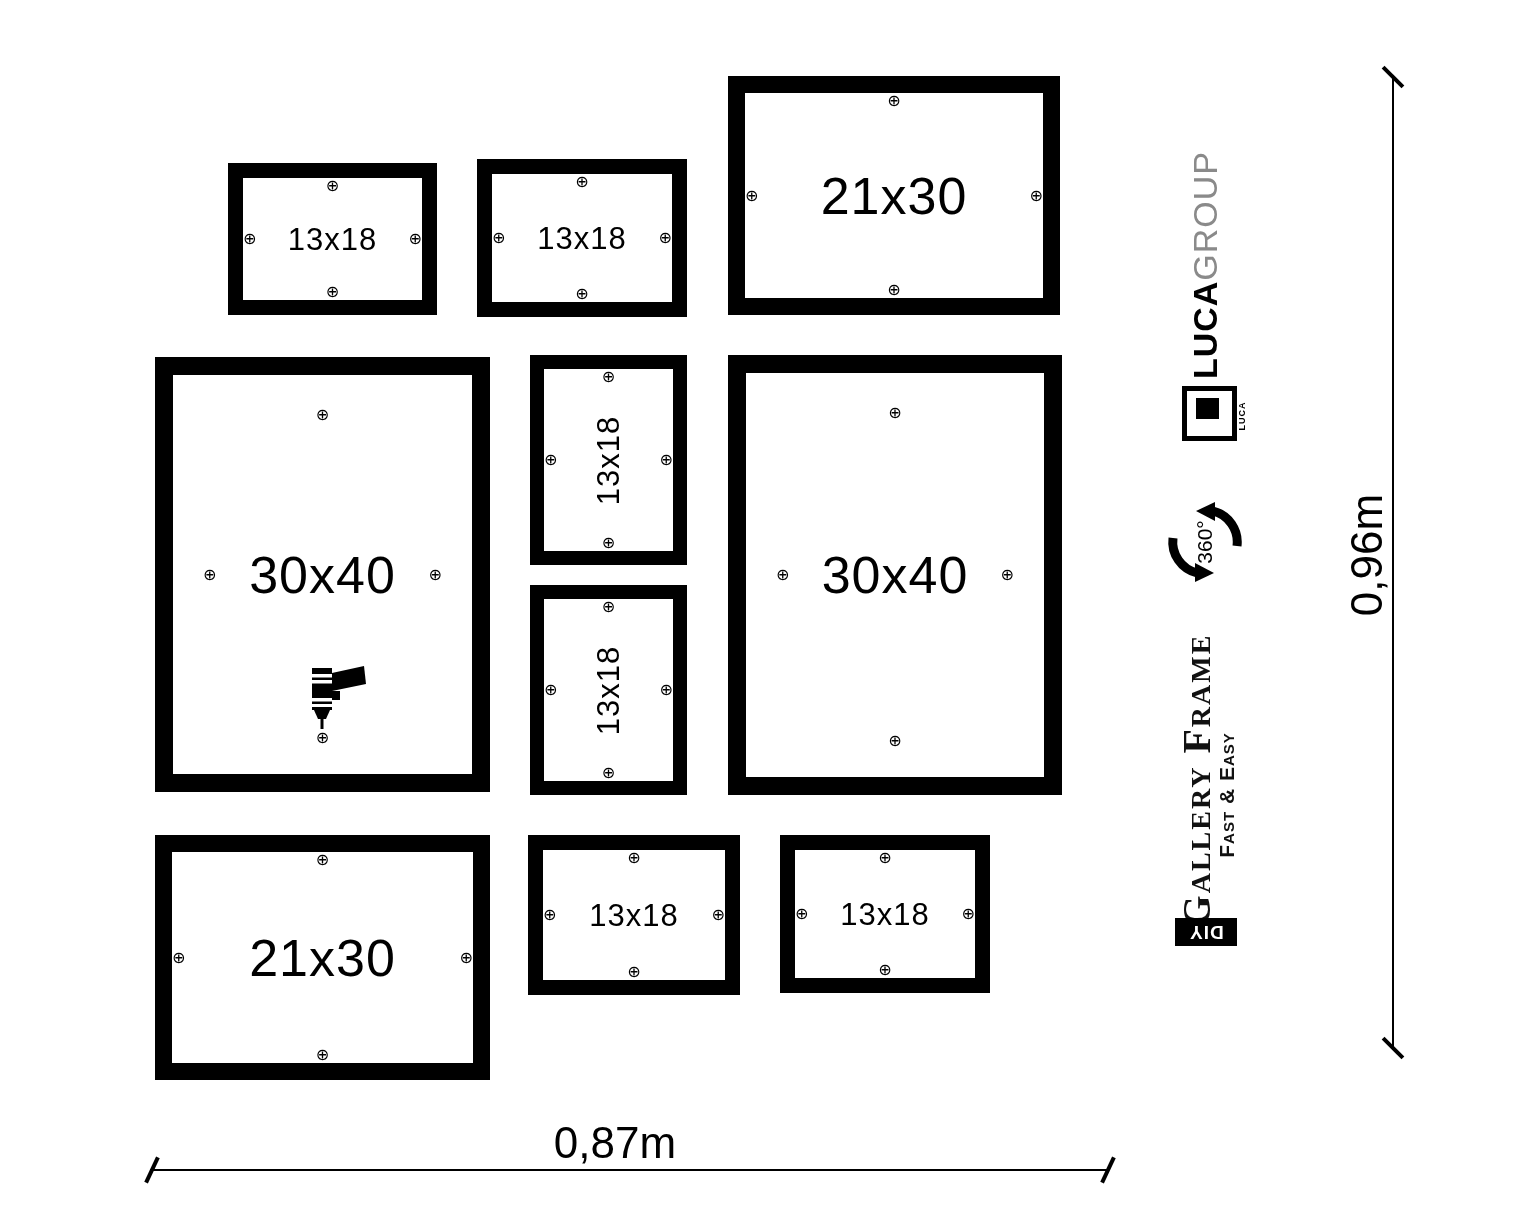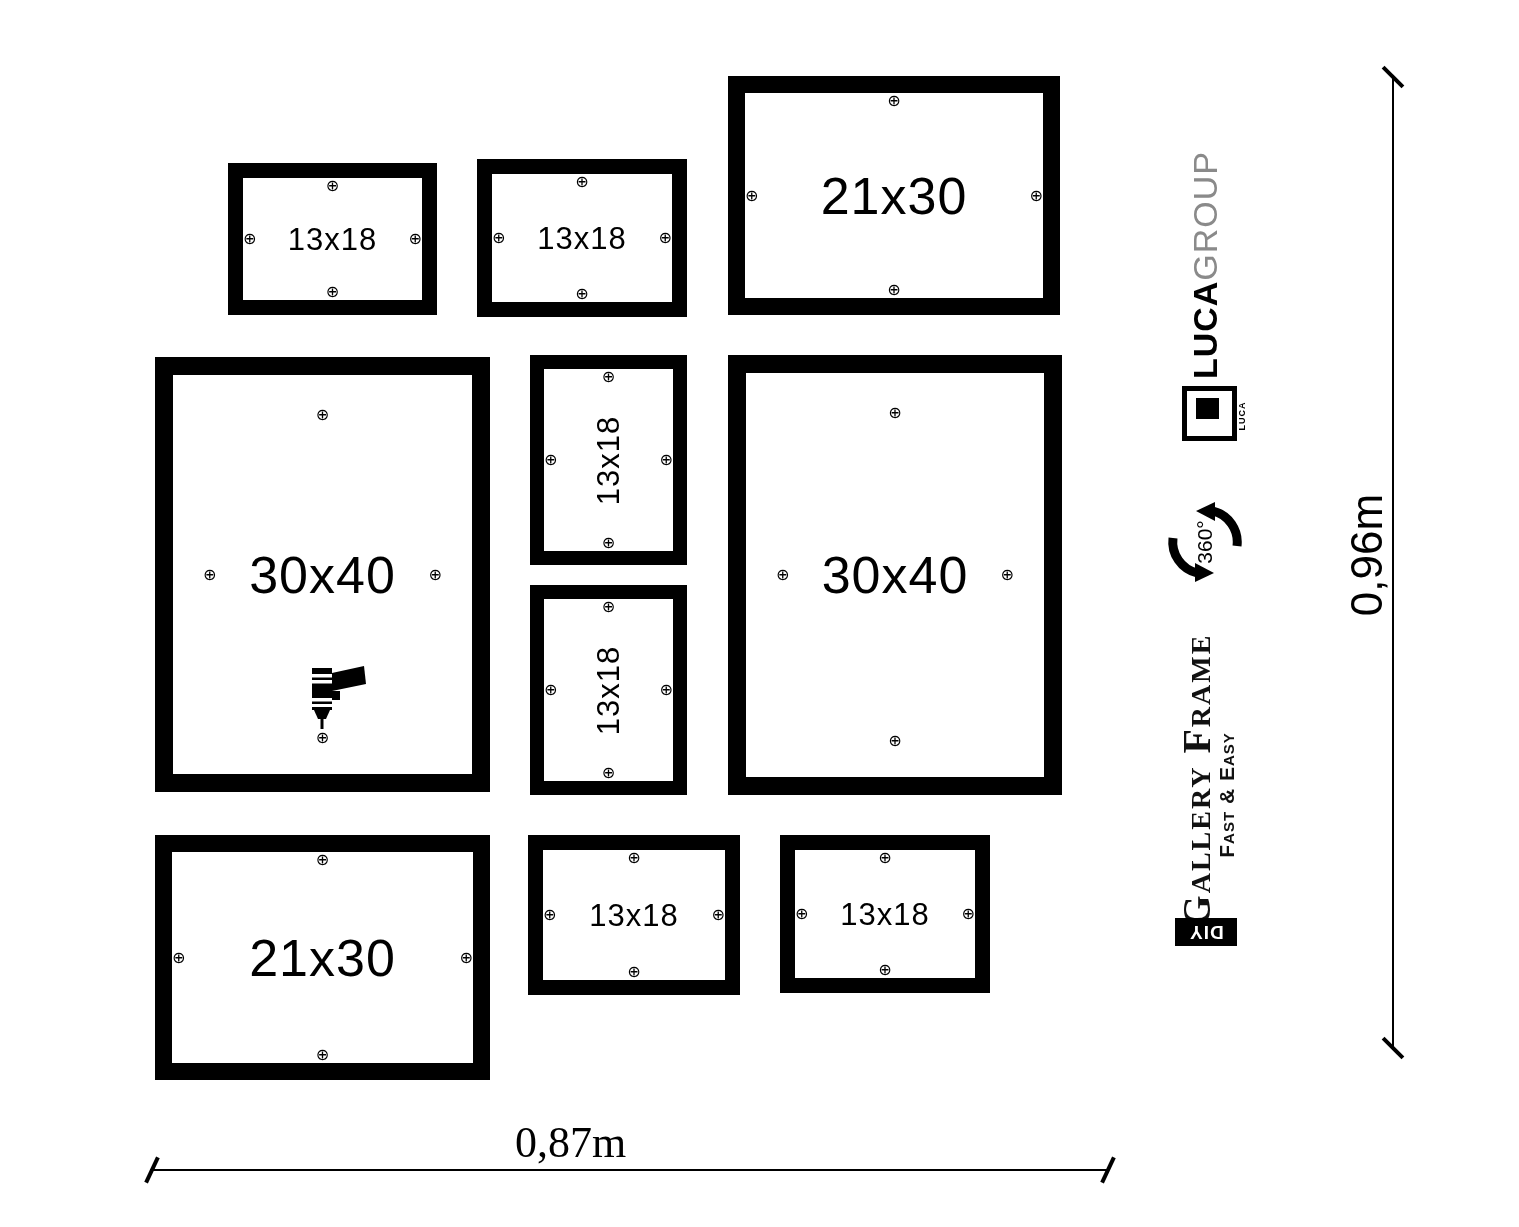--- a/index.html
+++ b/index.html
@@ -57,21 +57,21 @@
              display:flex;align-items:center;justify-content:center;}
   .diy-badge span{transform:rotate(180deg);color:#fff;font-weight:bold;font-size:19px;
                   letter-spacing:1px;line-height:1;}
 
   
   .dim-line{position:absolute;background:#000;}
   .tick{position:absolute;background:#000;width:28px;height:4px;}
   .tick.diag45{transform:rotate(45deg);}
   .tick.diag65{transform:rotate(-65deg);}
   .dim-label{position:absolute;font-size:44px;color:#000;line-height:1;}
-  .dim-label.h{width:200px;font-family:Liberation Serif, serif;}
+  .dim-label.h{width:200px;text-align:center;}
 </style>
 </head>
 <body>
 
 <div id="canvas">
 
   <div class="frame" style="left:228px;top:163px;width:209px;height:152px;border-width:15px;">
     <span class="screw t">⊕</span>
     <span class="screw b">⊕</span>
     <span class="screw l">⊕</span>

